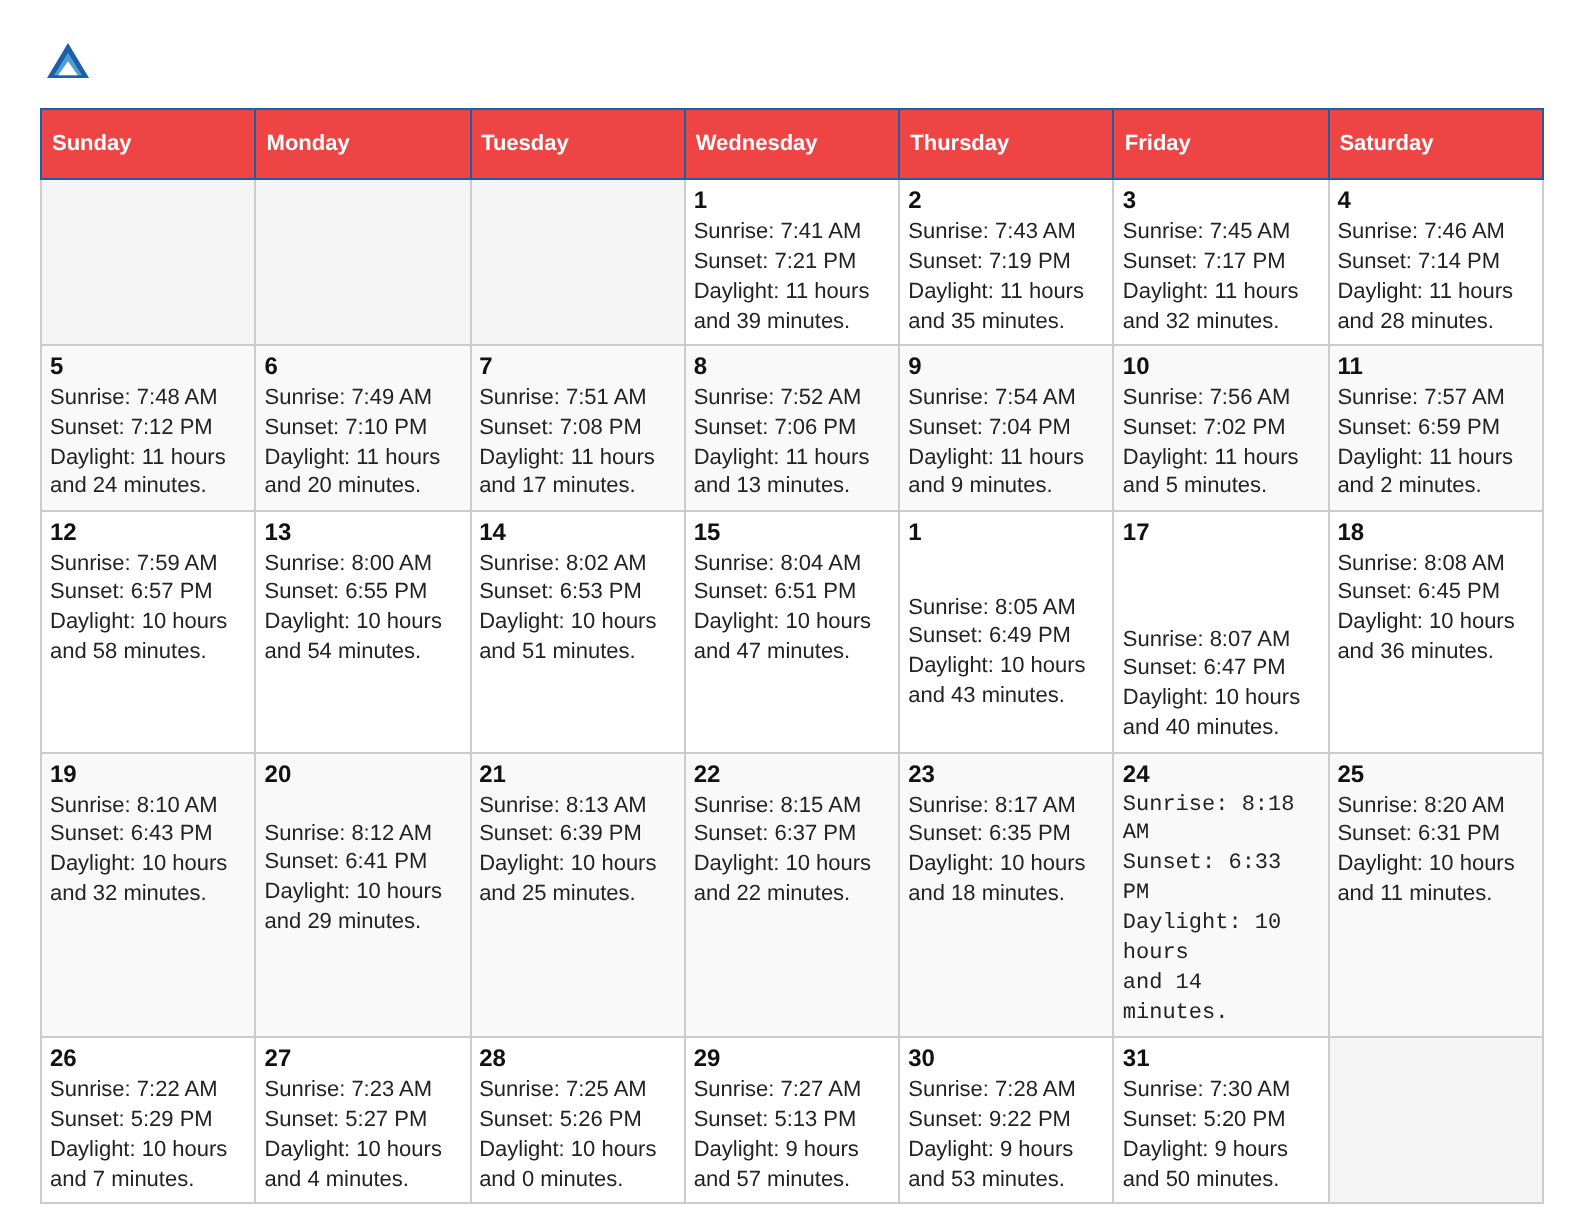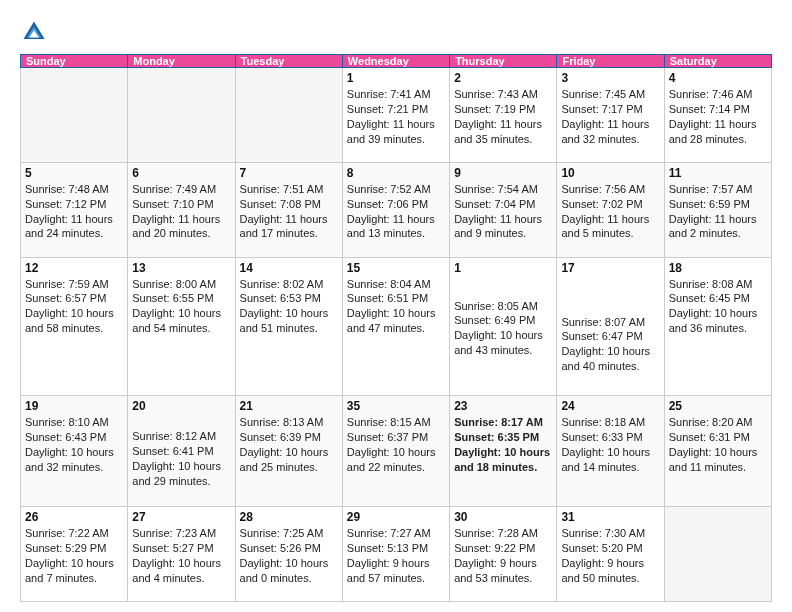--- a/index.html
+++ b/index.html
@@ -52,25 +52,25 @@
       font-size: 14px;
       color: #444;
     }
     .calendar {
       flex: 1;
       border-collapse: collapse;
       width: 100%;
       table-layout: fixed;
     }
     .calendar th {
-      background: #ec4899;
+      background: #ef4444;
       color: #fff;
       font-size: 11px;
       font-weight: bold;
-      padding: 0 5px;
+      padding: 11px 5px;
       text-align: left;
       border: 1px solid #1a5fa8;
     }
     .calendar td {
       border: 1px solid #ccc;
       vertical-align: top;
       padding: 3px 4px;
       font-size: 9.5px;
       color: #222;
       background: #fff;
@@ -278,36 +278,36 @@
 and 29 minutes.</div>
           </td>
           <td>
             <div class="day-num">21</div>
             <div class="day-info" style="white-space: pre-line;">Sunrise: 8:13 AM
 Sunset: 6:39 PM
 Daylight: 10 hours
 and 25 minutes.</div>
           </td>
           <td>
-            <div class="day-num">35</div>
+            <div class="day-num">22</div>
             <div class="day-info" style="white-space: pre-line;">Sunrise: 8:15 AM
 Sunset: 6:37 PM
 Daylight: 10 hours
 and 22 minutes.</div>
           </td>
           <td>
             <div class="day-num">23</div>
-            <div class="day-info" style="white-space: pre-line; font-weight: bold;">Sunrise: 8:17 AM
+            <div class="day-info" style="white-space: pre-line;">Sunrise: 8:17 AM
 Sunset: 6:35 PM
 Daylight: 10 hours
 and 18 minutes.</div>
           </td>
           <td>
             <div class="day-num">24</div>
-            <div class="day-info" style="white-space: pre-line;">Sunrise: 8:18 AM
+            <div class="day-info" style="white-space: pre-line; font-family: Liberation Mono, monospace;">Sunrise: 8:18 AM
 Sunset: 6:33 PM
 Daylight: 10 hours
 and 14 minutes.</div>
           </td>
           <td>
             <div class="day-num">25</div>
             <div class="day-info" style="white-space: pre-line;">Sunrise: 8:20 AM
 Sunset: 6:31 PM
 Daylight: 10 hours
 and 11 minutes.</div>

